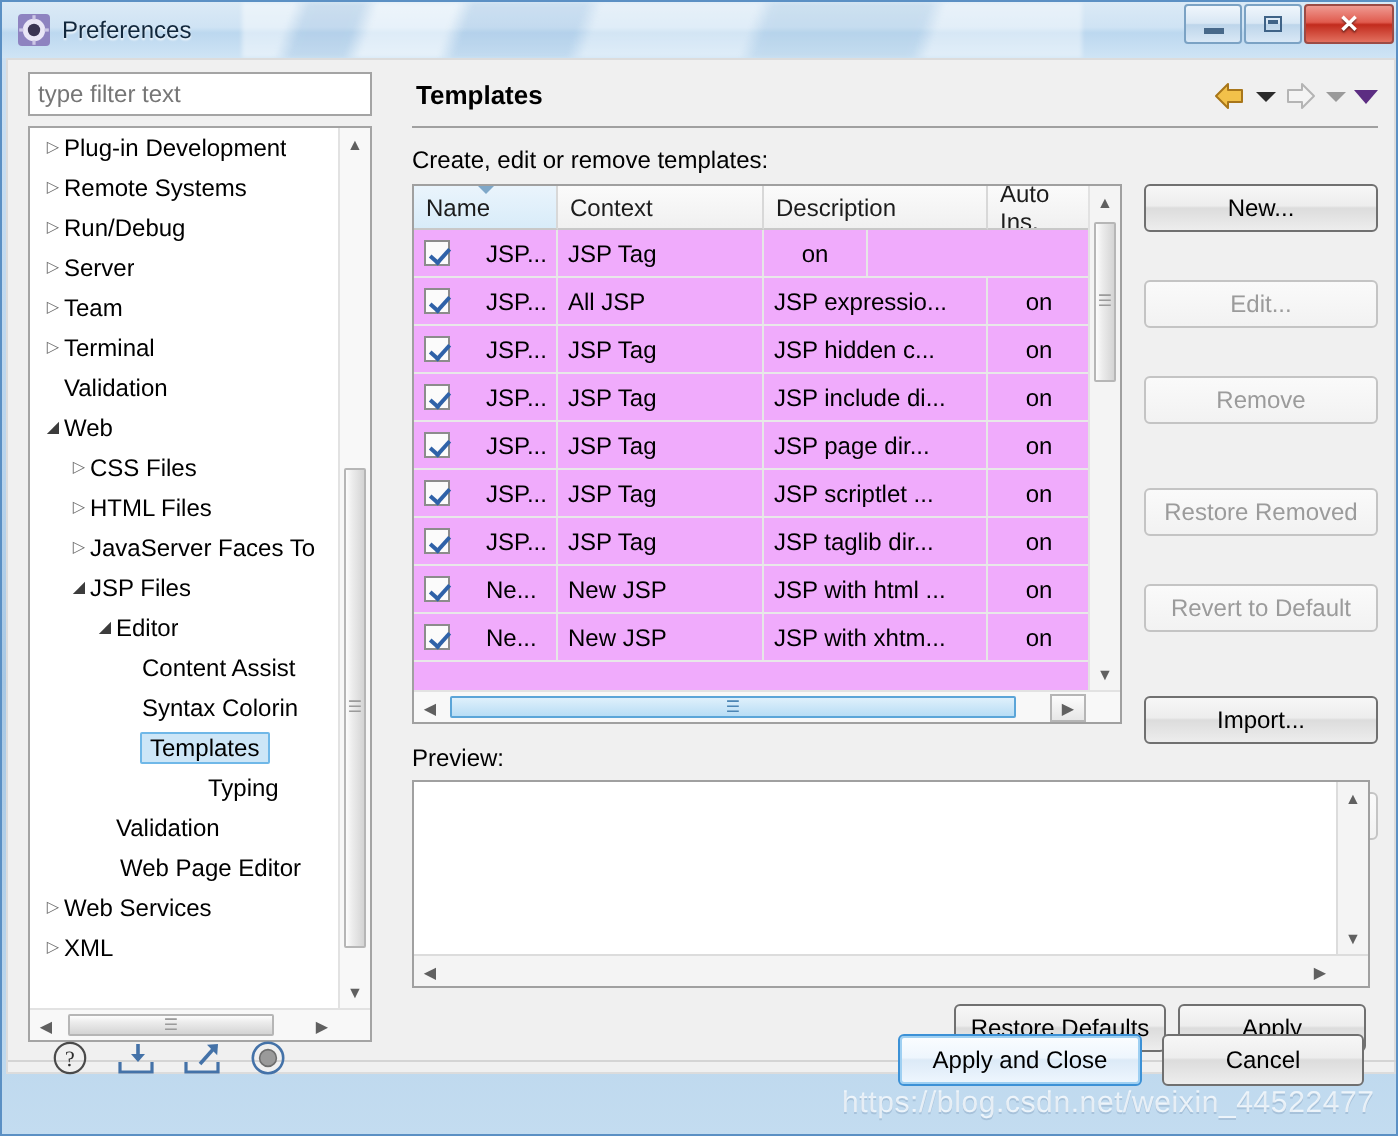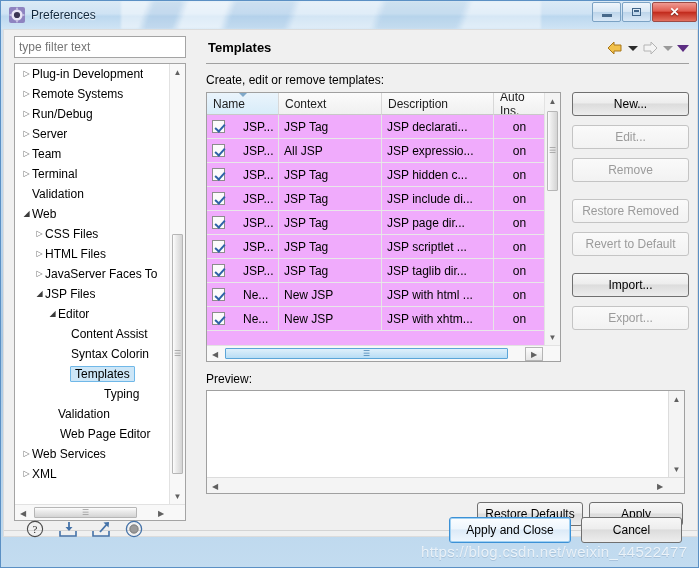--- a/index.html
+++ b/index.html
@@ -202,21 +202,21 @@
     transform: rotate(42deg);
   }
   .col-name { width: 72px; }
   .col-ctx  { width: 103px; }
   .col-desc { width: 112px; }
   .col-auto { width: 52px; }
 
   
   #btncol { position: absolute; right: 8px; top: 62px; width: 117px; }
   .pbtn {
-    width: 117px; height: 24px; margin-bottom: 9px;
+    width: 117px; height: 24px; margin-bottom: 24px;
     border: 1px solid #707070; border-radius: 3px;
     background: linear-gradient(to bottom, #f7f7f7 0%, #ededed 45%, #dcdcdc 50%, #ededed 100%);
     font-size: 12px; color: #000;
     display: flex; align-items: center; justify-content: center;
     cursor: default;
   }
   .pbtn.disabled {
     border: 1px solid #c4c4c4; color: #9b9b9b;
     background: linear-gradient(to bottom, #fafafa, #f2f2f2);
   }
@@ -465,21 +465,20 @@
               <span>Auto Ins.</span>
             </div>
           </div>
         <div id="tbody">
             <div class="trow">
               <div class="td col-name">
                 <span class="cbox"></span>
                 <span>JSP...</span>
               </div>
               <div class="td col-ctx">JSP Tag</div>
-              <div class="td col-desc">JSP declarati...</div>
               <div class="td col-auto center">on</div>
             </div>
             <div class="trow">
               <div class="td col-name">
                 <span class="cbox"></span>
                 <span>JSP...</span>
               </div>
               <div class="td col-ctx">All JSP</div>
               <div class="td col-desc">JSP expressio...</div>
               <div class="td col-auto center">on</div>

